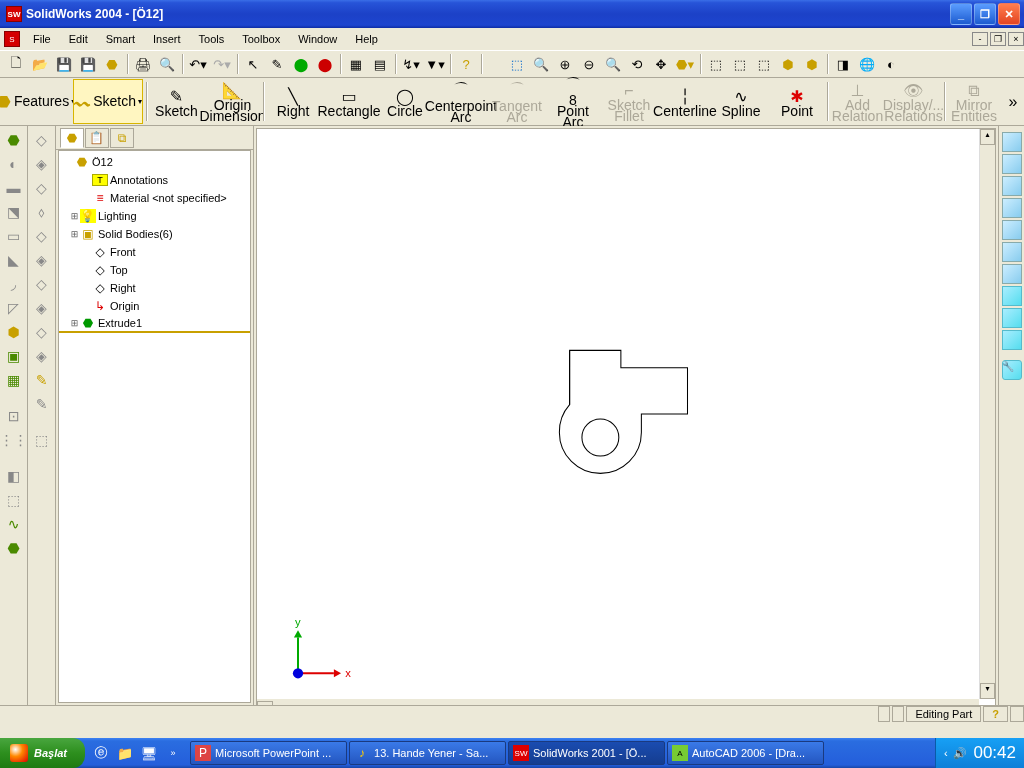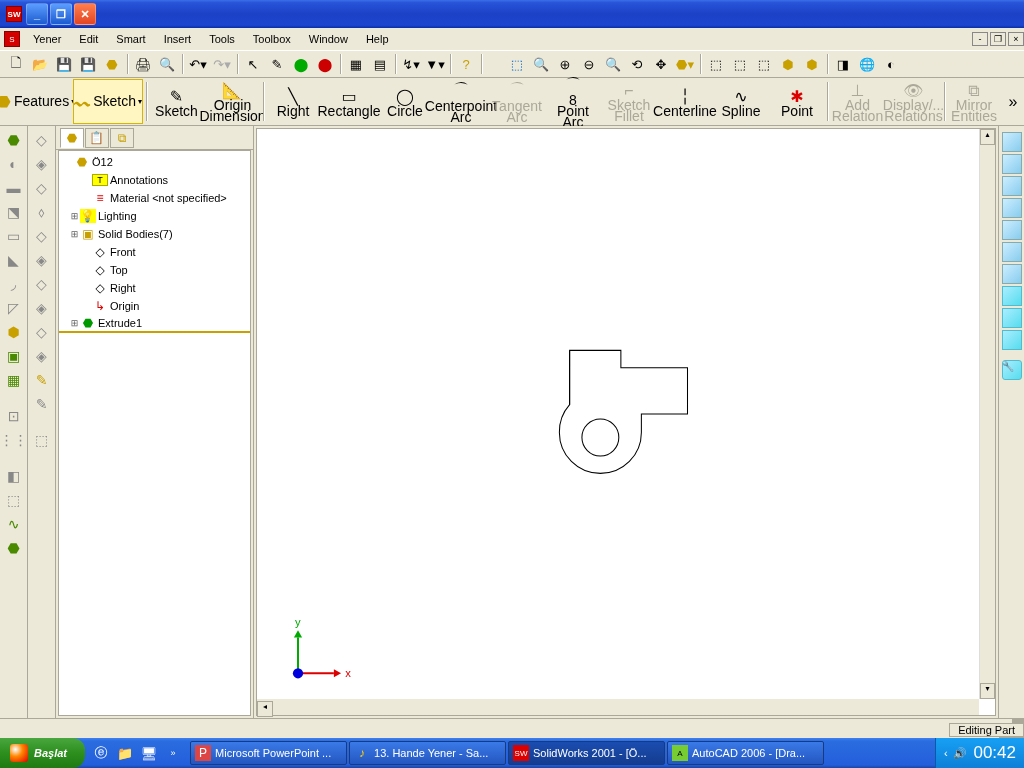--- a/index.html
+++ b/index.html
@@ -57,51 +57,52 @@
 .scrollbar-v { position:absolute; right:0; top:0; bottom:16px; width:16px; background:#ece9d8; border-left:1px solid #ddd;}
 .scrollbar-v .sb-btn { height:16px; background:#ece9d8; border:1px solid #aca899; font-size:8px; text-align:center;}
 .scrollbar-v .sb-btn.bot { position:absolute; bottom:0; width:100%;}
 .scrollbar-h { position:absolute; left:0; right:16px; bottom:0; height:16px; background:#ece9d8;}
 .scrollbar-h .sb-btn { width:16px; height:16px; background:#ece9d8; border:1px solid #aca899; font-size:8px; display:inline-block; text-align:center;}
 
 .right-strip { width: 26px; background:#ece9d8; border-left:1px solid #aca899; padding-top:4px;}
 .right-strip .rb { width:20px; height:20px; margin:2px auto; border:1px solid #8aa; background:linear-gradient(135deg,#cef,#8ce); font-size:10px;}
 .right-strip .rb.cyan{ background:linear-gradient(135deg,#aef,#5de); border-color:#5bc;}
 
-.statusbar { height: 20px; background:#ece9d8; border-top:1px solid #aca899; display:flex; align-items:flex-end; font-size:11px;flex-direction:column;}
+.statusbar { height: 33px; background:#ece9d8; border-top:1px solid #aca899; display:flex; align-items:flex-start; font-size:11px;}
 .statusbar .sp { border:1px solid #aca899; height:16px; padding:0 8px; margin-left:2px; display:flex; align-items:center;}
 .statusbar .flex { flex:1;}
 
 .taskbar { height: 30px; background: linear-gradient(to bottom, #3c81f3 0%, #2a6de0 10%, #245edb 90%, #1846a8 100%); display:flex; align-items:center; color:white;}
 .start-btn { height:30px; padding: 0 18px 0 10px; background: linear-gradient(to bottom, #49a63f 0%, #2d8f1e 50%, #1f7a12 100%); border-radius: 0 12px 12px 0; display:flex; align-items:center; font-weight:bold; font-style:italic; font-size:15px; color:white; font-family: "Franklin Gothic Medium", Arial;}
 .start-btn::before { content:''; width:18px; height:18px; background: radial-gradient(circle at 30% 30%, #fff, #f80 40%, #d00); border-radius:3px; margin-right:6px;}
 .ql { display:flex; margin:0 6px; gap:4px;}
 .ql div { width:20px; height:22px; display:flex;align-items:center;justify-content:center; font-size:13px;}
 .task-btns { display:flex; flex:1; height:26px; gap:0; overflow:hidden;}
 .task-btn { flex:0 0 157px; height:24px; margin:1px; background: linear-gradient(to bottom, #3a7ae8, #2456c0); border:1px solid #1a3a80; border-radius:2px; display:flex; align-items:center; padding:0 4px; font-size:11px; overflow:hidden; white-space:nowrap;}
 .task-btn.active { background: linear-gradient(to bottom, #1a4cb0, #153d90);}
 .task-btn .tic { width:16px; height:16px; margin-right:4px; flex-shrink:0; font-size:12px; display:flex;align-items:center;justify-content:center;}
 .tray { background: linear-gradient(to bottom, #17a0f5, #0d7fd8); height:30px; padding:0 8px; display:flex; align-items:center; gap:6px; border-left:1px solid #0a5aa8;}
 .tray .clock { font-size:17px;}
 </style>
 </head>
 <body>
 
 <div class="titlebar">
   <div class="app-icon">SW</div>
+  <div class="title">SolidWorks 2004 - [Ö12]</div>
   <div class="winbtns">
     <div class="winbtn min">_</div>
     <div class="winbtn max">❐</div>
     <div class="winbtn close">✕</div>
   </div>
 </div>
 
 <div class="menubar">
   <div class="icon">S</div>
-  <span class="mi">Yener</span>
+  <span class="mi">File</span>
   <span class="mi">Edit</span>
   <span class="mi">Smart</span>
   <span class="mi">Insert</span>
   <span class="mi">Tools</span>
   <span class="mi">Toolbox</span>
   <span class="mi">Window</span>
   <span class="mi">Help</span>
   <div class="mdi-btns">
     <div>-</div>
     <div>❐</div>
@@ -298,21 +299,21 @@
           <span>Material &lt;not specified&gt;</span>
         </div>
       <div class="tree-item" style="padding-left:10px">
           <span class="exp">⊞</span>
           <span class="ti" style="background:#ff0">💡</span>
           <span>Lighting</span>
         </div>
       <div class="tree-item" style="padding-left:10px">
           <span class="exp">⊞</span>
           <span class="ti" style="color:#c8a000">▣</span>
-          <span>Solid Bodies(7)</span>
+          <span>Solid Bodies(6)</span>
         </div>
       <div class="tree-item" style="padding-left:22px">
           <span class="exp"></span>
           <span class="ti">◇</span>
           <span>Front</span>
         </div>
       <div class="tree-item" style="padding-left:22px">
           <span class="exp"></span>
           <span class="ti">◇</span>
           <span>Top</span>

